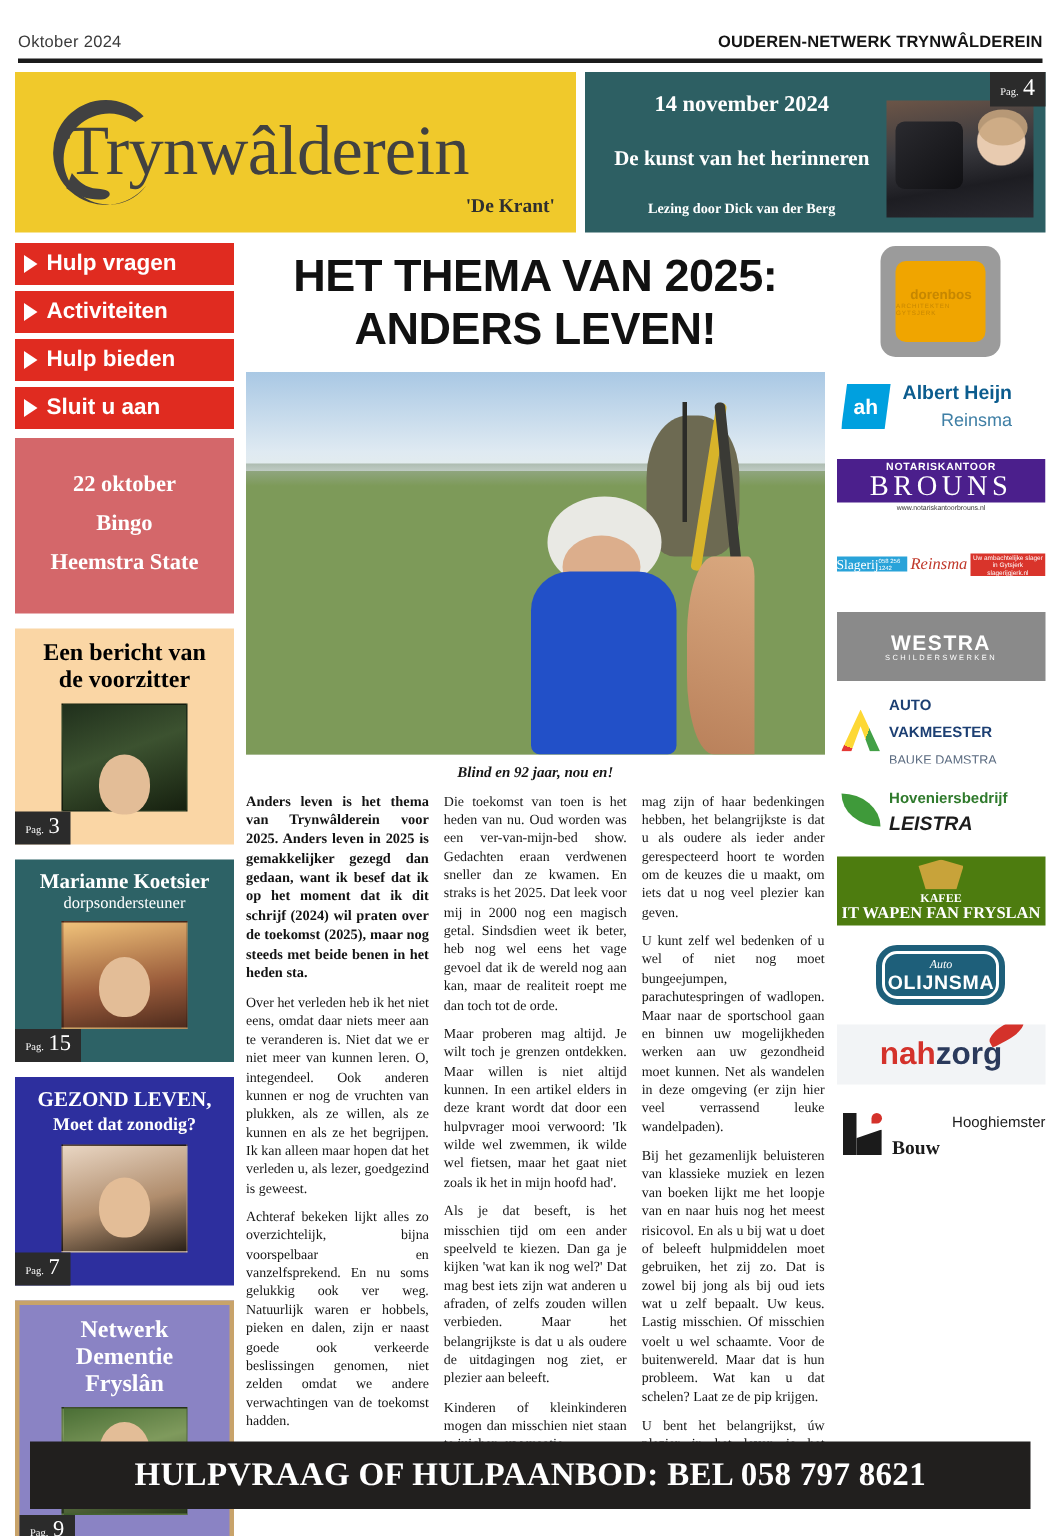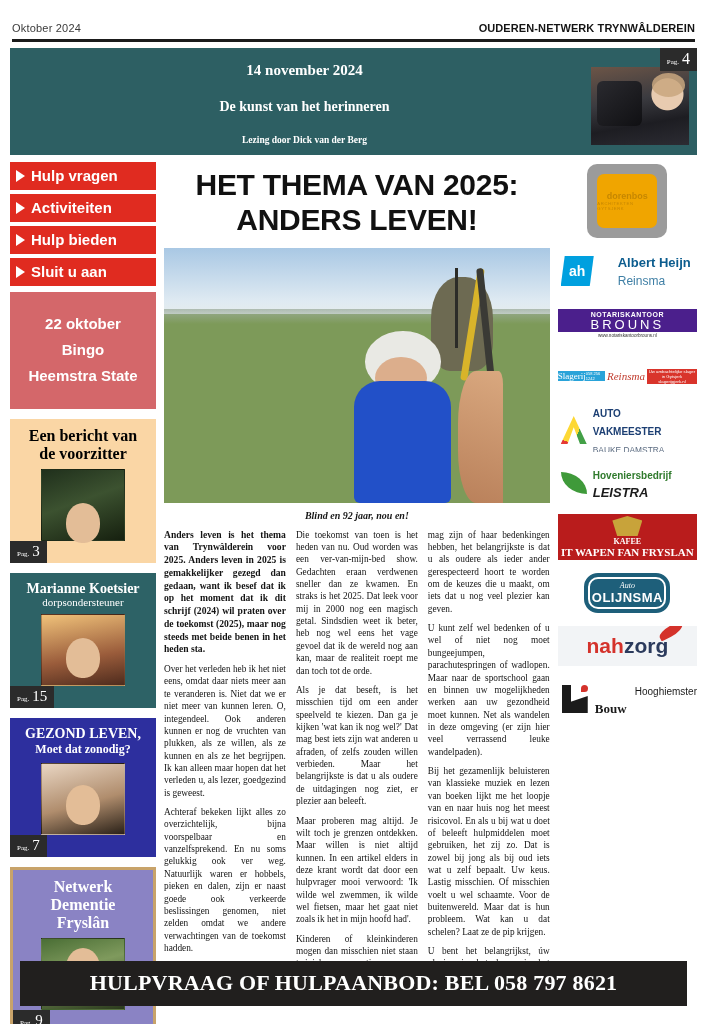--- a/index.html
+++ b/index.html
@@ -103,21 +103,21 @@
   }
   .navbtn .tri {
     width: 0; height: 0; border-left: 9px solid #fff;
     border-top: 6px solid transparent; border-bottom: 6px solid transparent;
   }
 
   
   .event-card {
     background: #d4676a; color: #fff; text-align: center;
     padding: 14px 4px 16px 4px; margin-top: 6px;
-    font-family: Liberation Sans, sans-serif; font-weight: bold;
+    font-family: Liberation Serif, serif; font-weight: bold;
   }
   .event-card div { font-size: 15px; margin: 9px 0; }
 
   
   .promo {
     margin-top: 10px; position: relative; padding: 8px 6px 22px 6px;
     text-align: center;
   }
   .promo .ptitle {
     font-family: "Liberation Serif", serif; font-weight: bold;
@@ -248,38 +248,38 @@
     display: flex; align-items: center; justify-content: center;
   }
   .dorenbos-inner {
     width: 60px; height: 54px; background: #f0a500; border-radius: 7px;
     display: flex; flex-direction: column; align-items: center; justify-content: center;
     color: #c68700;
   }
   .dorenbos-inner .d1 { font-family: "Liberation Sans", sans-serif; font-size: 9px; font-weight: bold; }
   .dorenbos-inner .d2 { font-family: "Liberation Sans", sans-serif; font-size: 4.2px; letter-spacing: .6px; }
 
-  .ad-ah { height: 40px; gap: 24px; justify-content: flex-start; padding-left: 3px; }
+  .ad-ah { height: 40px; gap: 8px; justify-content: flex-start; padding-left: 3px; text-align: right; }
   .ah-logo {
     width: 33px; height: 30px; background: #00a0df;
     clip-path: polygon(12% 0, 100% 0, 88% 100%, 0 100%);
     display: flex; align-items: center; justify-content: center;
     color: #fff; font-family: "Liberation Sans", sans-serif;
     font-size: 14px; font-weight: bold;
   }
   .ah-txt .t1 { font-family: "Liberation Sans", sans-serif; font-weight: bold; font-size: 13px; color: #0b5c8e; }
   .ah-txt .t2 { font-family: "Liberation Sans", sans-serif; font-size: 12px; color: #3f7fa5; }
 
   .ad-brouns { height: 42px; background: #fff; flex-direction: column; }
   .brouns-bar {
     width: 100%; background: #4b1f8c; color: #fff; text-align: center;
     padding: 2px 0 1px 0;
   }
   .brouns-bar .b1 { font-family: "Liberation Sans", sans-serif; font-size: 7px; font-weight: bold; letter-spacing: .5px; }
-  .brouns-bar .b2 { font-family: Liberation Sans, sans-serif; font-size: 13px; letter-spacing: 3px; line-height: 1; }
+  .brouns-bar .b2 { font-family: Liberation Serif, serif; font-size: 19px; letter-spacing: 3px; line-height: 1; }
   .brouns-url { font-family: "Liberation Sans", sans-serif; font-size: 4.6px; color: #333; margin-top: 1px; }
 
   .ad-slagerij { height: 42px; background: #fff; display: flex; gap: 0; }
   .slag-a { flex: 0 0 34%; background: #29a3d9; color: #fff; display: flex; flex-direction: row; align-items: center; justify-content: center; }
   .slag-a .s1 { font-family: "Liberation Serif", serif; font-size: 9px; }
   .slag-a .s2 { font-family: "Liberation Sans", sans-serif; font-size: 4px; }
   .slag-b { flex: 0 0 30%; background: #fff; display: flex; align-items: center; justify-content: center; color: #c0392b; font-family: "Liberation Serif", serif; font-style: italic; font-size: 11px; }
   .slag-c { flex: 1; background: #d9342b; color: #fff; display: flex; flex-direction: column; align-items: center; justify-content: center; font-family: "Liberation Sans", sans-serif; font-size: 4.3px; text-align: center; }
 
   .ad-westra { height: 46px; background: #8a8a8a; display: flex; align-items: center; justify-content: center; }
@@ -297,21 +297,21 @@
   .vak-t .v2 { font-family: "Liberation Sans", sans-serif; font-size: 8.4px; color: #5b6b80; }
 
   .ad-leistra { height: 40px; justify-content: flex-start; gap: 6px; padding-left: 3px; }
   .leaf {
     width: 26px; height: 22px; background: #3f9a3a;
     border-radius: 0 100% 0 100%;
   }
   .leistra-t .l1 { font-family: "Liberation Sans", sans-serif; font-size: 10px; color: #2f7a2c; font-weight: bold; }
   .leistra-t .l2 { font-family: "Liberation Sans", sans-serif; font-style: italic; font-weight: bold; font-size: 13px; color: #1c1c1c; text-align: right; }
 
-  .ad-kafee { height: 46px; background: #b91c1c; flex-direction: column; justify-content: center; }
+  .ad-kafee { height: 46px; background: #4d7c0f; flex-direction: column; justify-content: center; }
   .kafee-crest { width: 30px; height: 20px; background: #c8a33a; clip-path: polygon(50% 0,100% 22%,84% 100%,16% 100%,0 22%); }
   .kafee-t1 { font-family: "Liberation Serif", serif; font-weight: bold; font-size: 8px; color: #fff; margin-top: 1px; }
   .kafee-t2 { font-family: "Liberation Serif", serif; font-weight: bold; font-size: 11px; color: #fff; }
 
   .ad-olijnsma { height: 44px; }
   .olij {
     width: 86px; height: 40px; background: #1e5f7a; border: 3px solid #1e5f7a;
     border-radius: 14px; display: flex; flex-direction: column;
     align-items: center; justify-content: center; color: #fff;
     outline: 2px solid #fff; outline-offset: -6px;
@@ -351,20 +351,28 @@
 <div class="page">
 
   <div class="topbar">
     <span class="date">Oktober 2024</span>
     <span class="org">OUDEREN-NETWERK TRYNWÂLDEREIN</span>
   </div>
   <div class="rule"></div>
 
   <div class="masthead">
 
+    <div class="mast-left">
+      <svg class="logo-swirl" viewBox="0 0 100 100">
+        <path d="M78,24 A38,38 0 1 0 80,74 A33,33 0 1 1 72,28 Z" fill="#414141"></path>
+        <path d="M22,76 c8,6 18,9 27,8 c4,-1 6,-4 3,-6 c-4,-2 -10,-1 -14,-3 c-5,-2 -9,-6 -12,-10 z" fill="#414141"></path>
+      </svg>
+      <div class="mast-title">Trynwâlderein</div>
+      <div class="mast-sub">'De Krant'</div>
+    </div>
 
     <div class="mast-right">
       <div class="mr-text">
         <div class="mr-hr"></div>
         <div class="mr-date">14 november 2024</div>
         <div class="mr-title">De kunst van het herinneren</div>
         <div class="mr-by">Lezing door Dick van der Berg</div>
         <div class="mr-hr"></div>
       </div>
       <div class="mr-photo"></div>
@@ -480,22 +488,22 @@
       <div class="article">
 
         <div class="acol">
           <p class="lead">Anders leven is het thema van Trynwâlderein voor 2025. Anders leven in 2025 is gemakkelijker gezegd dan gedaan, want ik besef dat ik op het moment dat ik dit schrijf (2024) wil praten over de toekomst (2025), maar nog steeds met beide benen in het heden sta.</p>
           <p>Over het verleden heb ik het niet eens, omdat daar niets meer aan te veranderen is. Niet dat we er niet meer van kunnen leren. O, integendeel. Ook anderen kunnen er nog de vruchten van plukken, als ze willen, als ze kunnen en als ze het begrijpen. Ik kan alleen maar hopen dat het verleden u, als lezer, goedgezind is geweest.</p>
           <p>Achteraf bekeken lijkt alles zo overzichtelijk, bijna voorspelbaar en vanzelfsprekend. En nu soms gelukkig ook ver weg. Natuurlijk waren er hobbels, pieken en dalen, zijn er naast goede ook verkeerde beslissingen genomen, niet zelden omdat we andere verwachtingen van de toekomst hadden.</p>
         </div>
 
         <div class="acol">
           <p>Die toekomst van toen is het heden van nu. Oud worden was een ver-van-mijn-bed show. Gedachten eraan verdwenen sneller dan ze kwamen. En straks is het 2025. Dat leek voor mij in 2000 nog een magisch getal. Sindsdien weet ik beter, heb nog wel eens het vage gevoel dat ik de wereld nog aan kan, maar de realiteit roept me dan toch tot de orde.</p>
+          <p>Maar proberen mag altijd. Je wilt toch je grenzen ontdekken. Maar willen is niet altijd kunnen. In een artikel elders in deze krant wordt dat door een hulpvrager mooi verwoord: 'Ik wilde wel zwemmen, ik wilde wel fietsen, maar het gaat niet zoals ik het in mijn hoofd had'.</p>
           <p>Als je dat beseft, is het misschien tijd om een ander speelveld te kiezen. Dan ga je kijken 'wat kan ik nog wel?' Dat mag best iets zijn wat anderen u afraden, of zelfs zouden willen verbieden. Maar het belangrijkste is dat u als oudere de uitdagingen nog ziet, er plezier aan beleeft.</p>
-          <p>Maar proberen mag altijd. Je wilt toch je grenzen ontdekken. Maar willen is niet altijd kunnen. In een artikel elders in deze krant wordt dat door een hulpvrager mooi verwoord: 'Ik wilde wel zwemmen, ik wilde wel fietsen, maar het gaat niet zoals ik het in mijn hoofd had'.</p>
           <p>Kinderen of kleinkinderen mogen dan misschien niet staan te juichen, uw maatje</p>
         </div>
 
         <div class="acol">
           <p>mag zijn of haar bedenkingen hebben, het belangrijkste is dat u als oudere als ieder ander gerespecteerd hoort te worden om de keuzes die u maakt, om iets dat u nog veel plezier kan geven.</p>
           <p>U kunt zelf wel bedenken of u wel of niet nog moet bungeejumpen, parachutespringen of wadlopen. Maar naar de sportschool gaan en binnen uw mogelijkheden werken aan uw gezondheid moet kunnen. Net als wandelen in deze omgeving (er zijn hier veel verrassend leuke wandelpaden).</p>
           <p>Bij het gezamenlijk beluisteren van klassieke muziek en lezen van boeken lijkt me het loopje van en naar huis nog het meest risicovol. En als u bij wat u doet of beleeft hulpmiddelen moet gebruiken, het zij zo. Dat is zowel bij jong als bij oud iets wat u zelf bepaalt. Uw keus. Lastig misschien. Of misschien voelt u wel schaamte. Voor de buitenwereld. Maar dat is hun probleem. Wat kan u dat schelen? Laat ze de pip krijgen.</p>
           <p>U bent het belangrijkst, úw plezier in het leven is het belangrijkst. Gooi de boel om, ga anders leven!</p>
         </div>
 
@@ -534,20 +542,26 @@
           <span class="s1">Slagerij</span>
           <span class="s2">058 256 1242</span>
         </div>
         <div class="slag-b">Reinsma</div>
         <div class="slag-c">
           <span>Uw ambachtelijke slager in Gytsjerk</span>
           <span>slagerijgjerk.nl</span>
         </div>
       </div>
 
+      <div class="ad ad-westra">
+        <div class="westra-in">
+          <span class="w1">WESTRA</span>
+          <span class="w2">SCHILDERSWERKEN</span>
+        </div>
+      </div>
 
       <div class="ad ad-vakmeester">
         <span class="vak-a"></span>
         <span class="vak-t">
           <span class="v1">AUTO</span><br>
           <span class="v1">VAKMEESTER</span><br>
           <span class="v2">BAUKE DAMSTRA</span>
         </span>
       </div>
 

